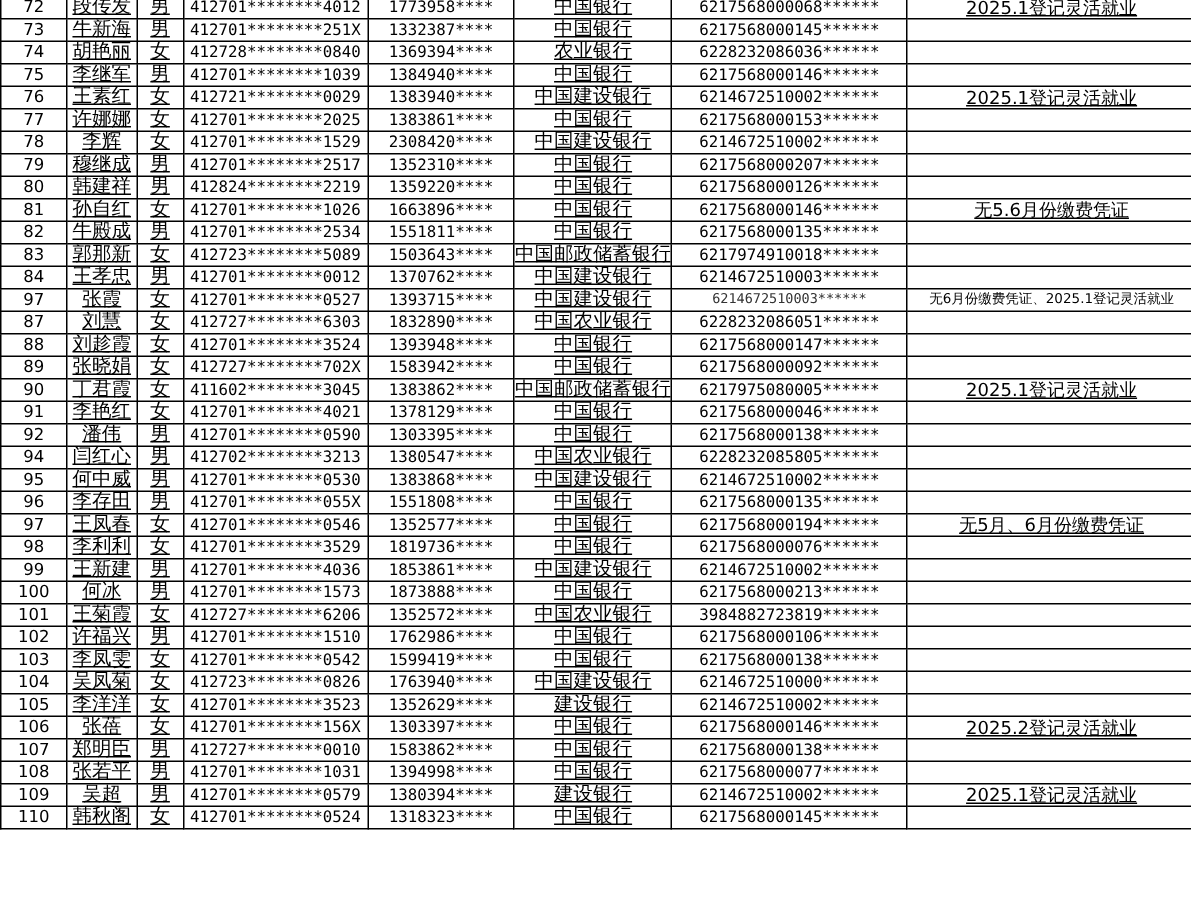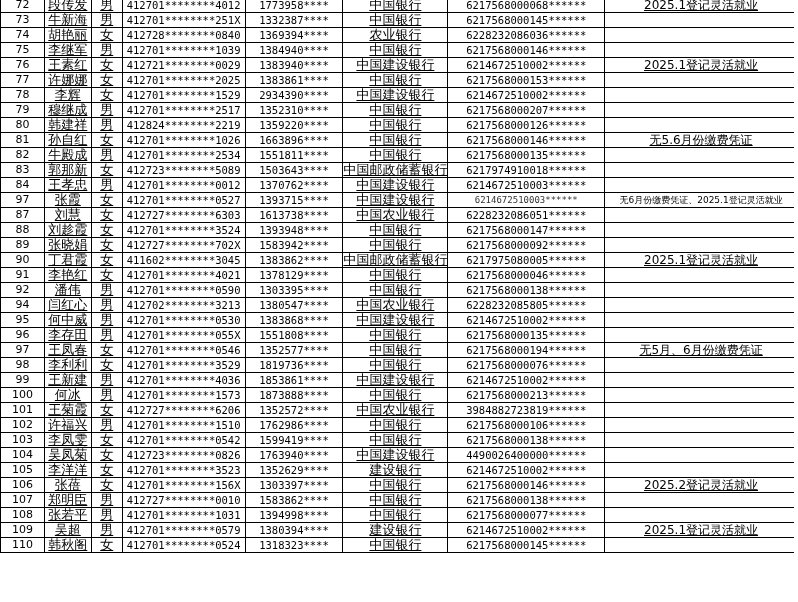--- a/index.html
+++ b/index.html
@@ -90,21 +90,21 @@
     <td class="mono">1383861****</td>
     <td class="bank">中国银行</td>
     <td class="card mono">6217568000153******</td>
     <td class="note"></td>
   </tr>
       <tr>
     <td class="no">78</td>
     <td class="name">李辉</td>
     <td class="gender">女</td>
     <td class="mono">412701********1529</td>
-    <td class="mono">2934390****</td>
+    <td class="mono">2308420****</td>
     <td class="bank">中国建设银行</td>
     <td class="card mono">6214672510002******</td>
     <td class="note"></td>
   </tr>
       <tr>
     <td class="no">79</td>
     <td class="name">穆继成</td>
     <td class="gender">男</td>
     <td class="mono">412701********2517</td>
     <td class="mono">1352310****</td>
@@ -170,21 +170,21 @@
     <td class="mono">1393715****</td>
     <td class="bank">中国建设银行</td>
     <td class="card mono small">6214672510003******</td>
     <td class="note small">无6月份缴费凭证、2025.1登记灵活就业</td>
   </tr>
       <tr>
     <td class="no">87</td>
     <td class="name">刘慧</td>
     <td class="gender">女</td>
     <td class="mono">412727********6303</td>
-    <td class="mono">1613738****</td>
+    <td class="mono">1832890****</td>
     <td class="bank">中国农业银行</td>
     <td class="card mono">6228232086051******</td>
     <td class="note"></td>
   </tr>
       <tr>
     <td class="no">88</td>
     <td class="name">刘趁霞</td>
     <td class="gender">女</td>
     <td class="mono">412701********3524</td>
     <td class="mono">1393948****</td>
@@ -332,21 +332,21 @@
     <td class="card mono">6217568000138******</td>
     <td class="note"></td>
   </tr>
       <tr>
     <td class="no">104</td>
     <td class="name">吴凤菊</td>
     <td class="gender">女</td>
     <td class="mono">412723********0826</td>
     <td class="mono">1763940****</td>
     <td class="bank">中国建设银行</td>
-    <td class="card mono">4490026400000******</td>
+    <td class="card mono">6214672510000******</td>
     <td class="note"></td>
   </tr>
       <tr>
     <td class="no">105</td>
     <td class="name">李洋洋</td>
     <td class="gender">女</td>
     <td class="mono">412701********3523</td>
     <td class="mono">1352629****</td>
     <td class="bank">建设银行</td>
     <td class="card mono">6214672510002******</td>

